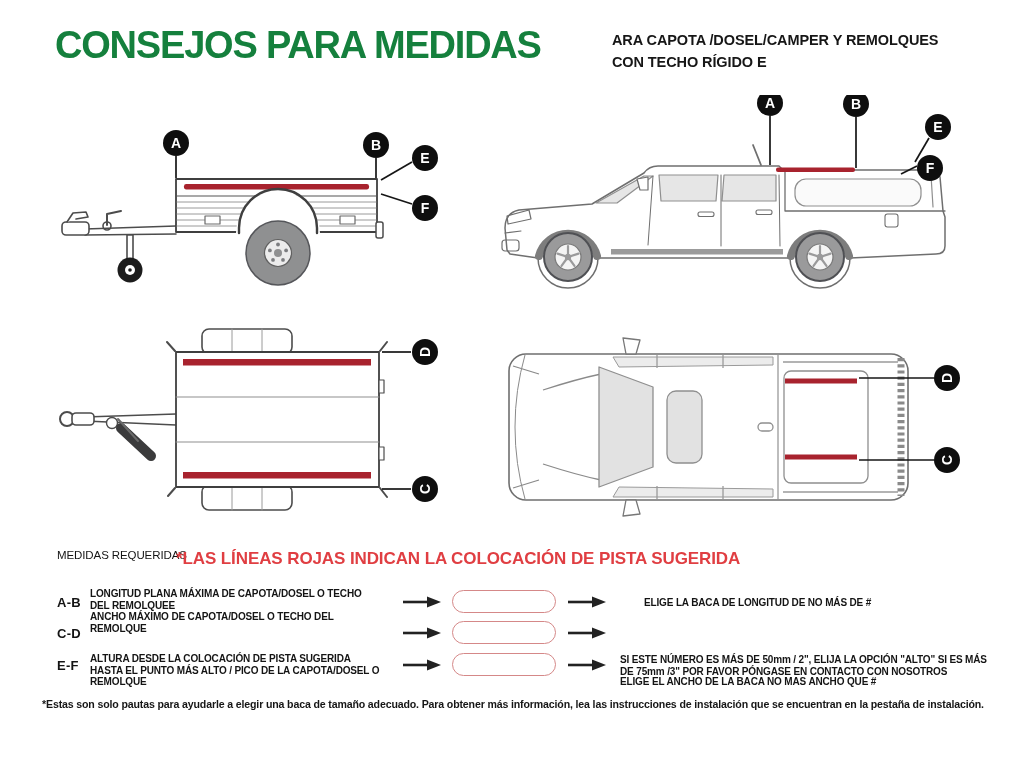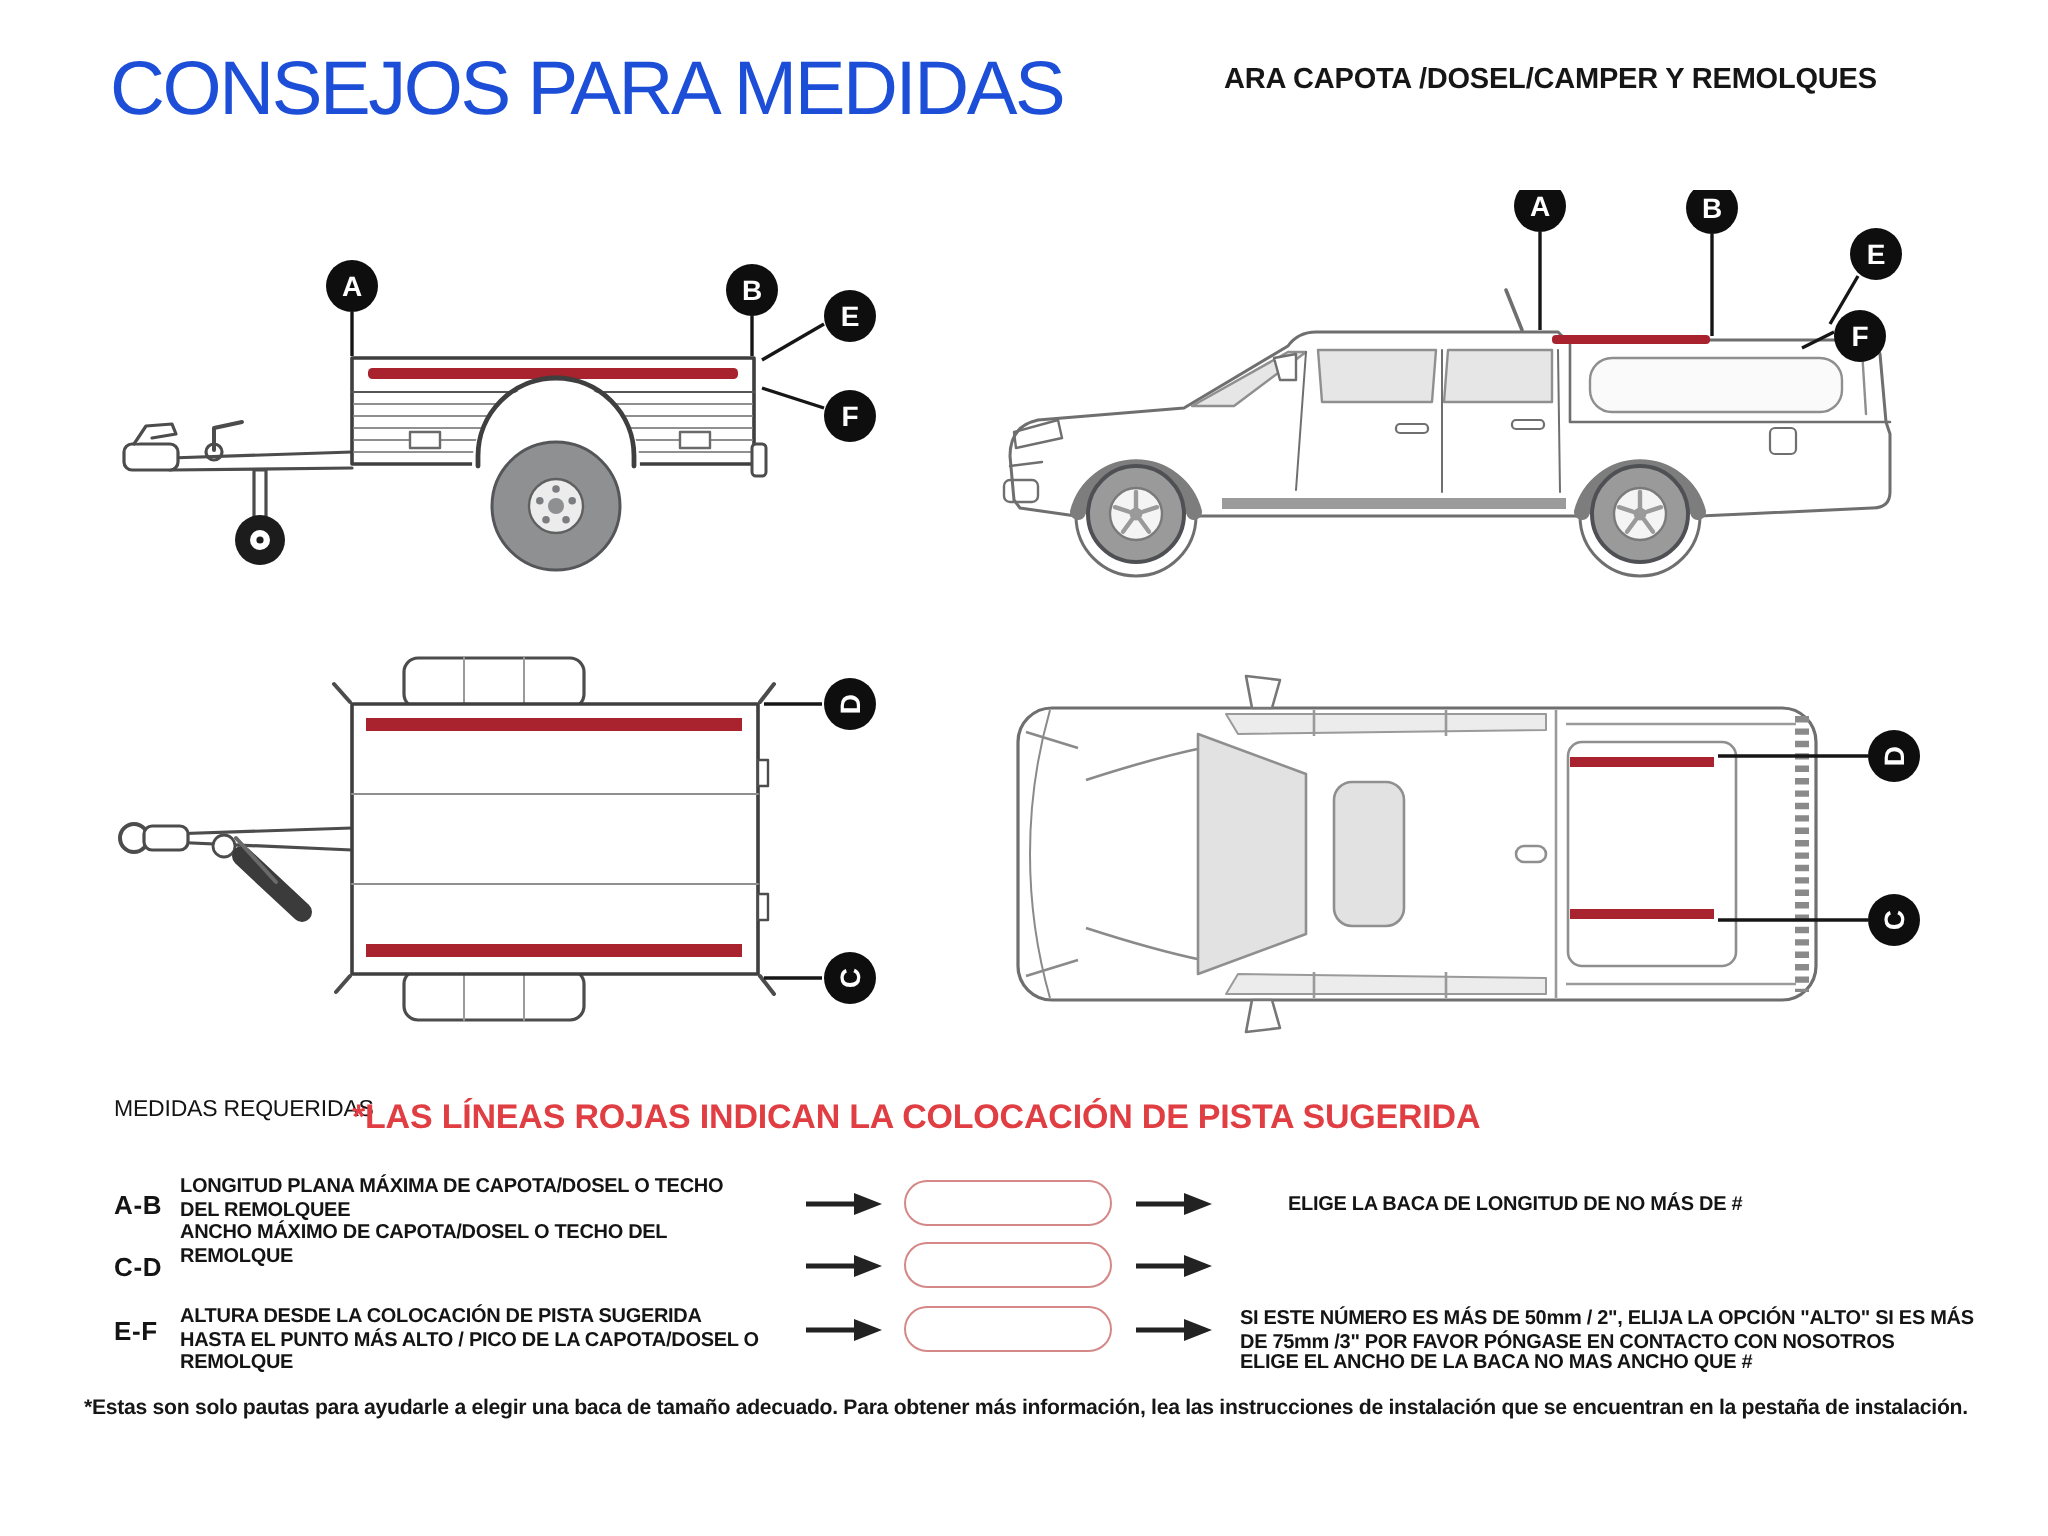--- a/index.html
+++ b/index.html
@@ -1,37 +1,38 @@
 <!DOCTYPE html>
 <html><head>
 <meta charset="utf-8">
 <style>
   html,body{margin:0;padding:0;background:#fff;}
   .canvas{position:relative;width:1024px;height:768px;background:#ffffff;overflow:hidden;
           font-family:"Liberation Sans",sans-serif;color:#141414;}
   .abs{position:absolute;}
-  .title{left:55px;top:24px;font-size:38px;font-weight:400;letter-spacing:-1.2px;color:#1d4ed8;white-space:nowrap;}
+  .title{left:55px;top:24px;font-size:38px;font-weight:700;letter-spacing:-1.2px;color:#15803d;white-space:nowrap;}
   .subtitle{left:612px;top:30px;font-size:14.5px;font-weight:700;line-height:21.5px;color:#161616;letter-spacing:-0.1px;}
   .legend-heading{left:57px;top:549px;font-size:11.5px;font-weight:400;letter-spacing:-0.1px;}
   .legend-note{left:176px;top:549px;font-size:17px;font-weight:700;color:#e03e42;letter-spacing:-0.1px;}
   .row-key{font-size:13px;font-weight:700;letter-spacing:0.3px;}
   .row-desc{font-size:10px;font-weight:700;line-height:11.5px;letter-spacing:-0.15px;}
   .row-result{font-size:10px;font-weight:700;line-height:11.5px;letter-spacing:-0.15px;}
   .pill{width:104px;height:23px;border:1.5px solid #d58888;border-radius:13px;background:#fff;box-sizing:border-box;}
   .footer-note{left:42px;top:698px;width:955px;font-size:10.6px;font-weight:700;letter-spacing:-0.15px;color:#161616;}
   .mk{font-family:"Liberation Sans",sans-serif;font-size:14px;font-weight:700;fill:#ffffff;}
 </style>
 </head>
 <body>
 
 <div class="canvas">
 
   <div class="abs title">CONSEJOS PARA MEDIDAS</div>
   <div class="abs subtitle">
     <div>ARA CAPOTA /DOSEL/CAMPER Y REMOLQUES</div>
+    <div>CON TECHO RÍGIDO E</div>
   </div>
 
   <svg class="abs" style="left:55px;top:100px;" width="395" height="210" viewBox="0 0 395 210">
     <g stroke-linecap="round" stroke-linejoin="round">
       <path d="M121,126 L30,129 M121,134 L30,135" stroke="#4c4c4c" stroke-width="1.6" fill="none"></path>
       <rect x="7" y="122" width="27" height="13" rx="4" fill="#fff" stroke="#4c4c4c" stroke-width="1.6"></rect>
       <path d="M12,122 L18,113 L31,112 L33,117 L21,119" fill="#fff" stroke="#4c4c4c" stroke-width="1.6"></path>
       <path d="M52,125 L52,114 L66,111" fill="none" stroke="#4c4c4c" stroke-width="2"></path>
       <circle cx="52" cy="126" r="4" fill="none" stroke="#4c4c4c" stroke-width="1.6"></circle>
       <rect x="72" y="135" width="6" height="26" fill="#fff" stroke="#4c4c4c" stroke-width="1.6"></rect>

